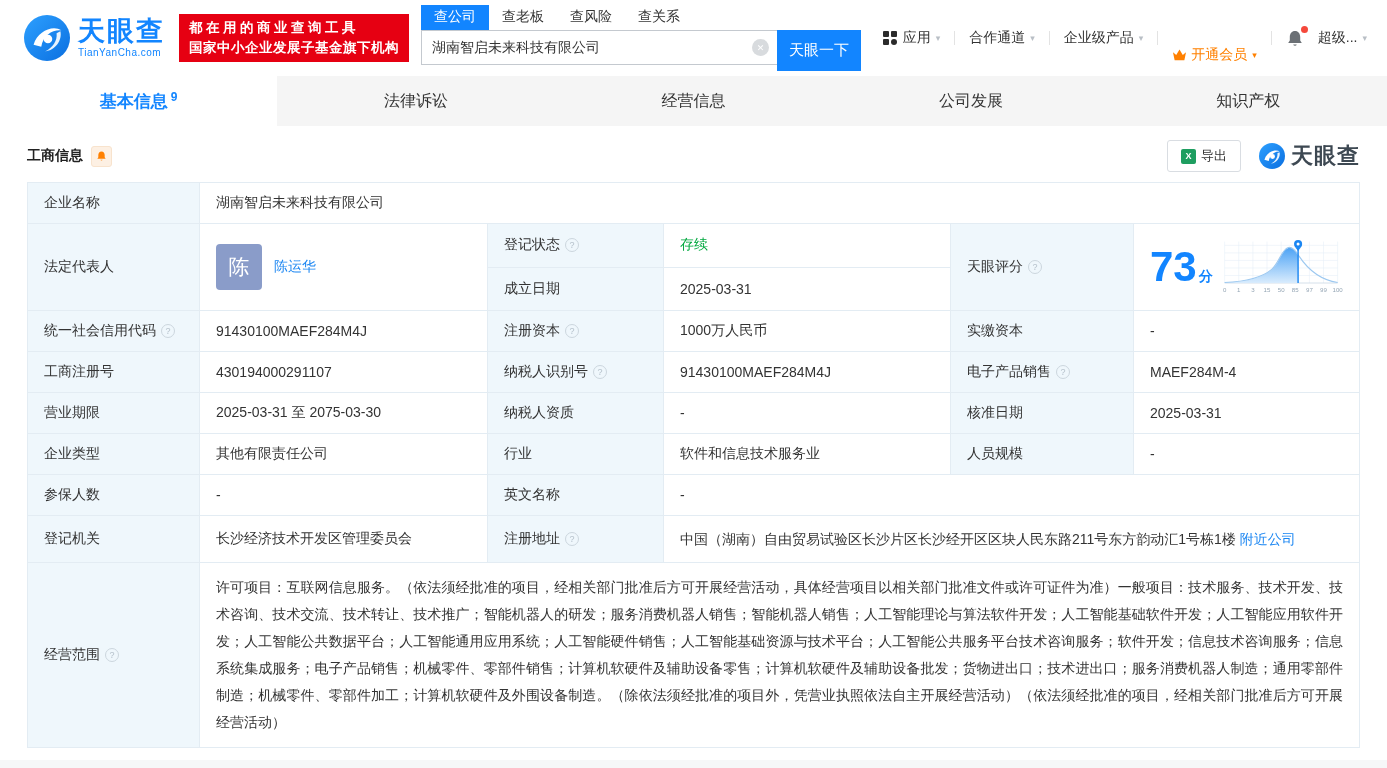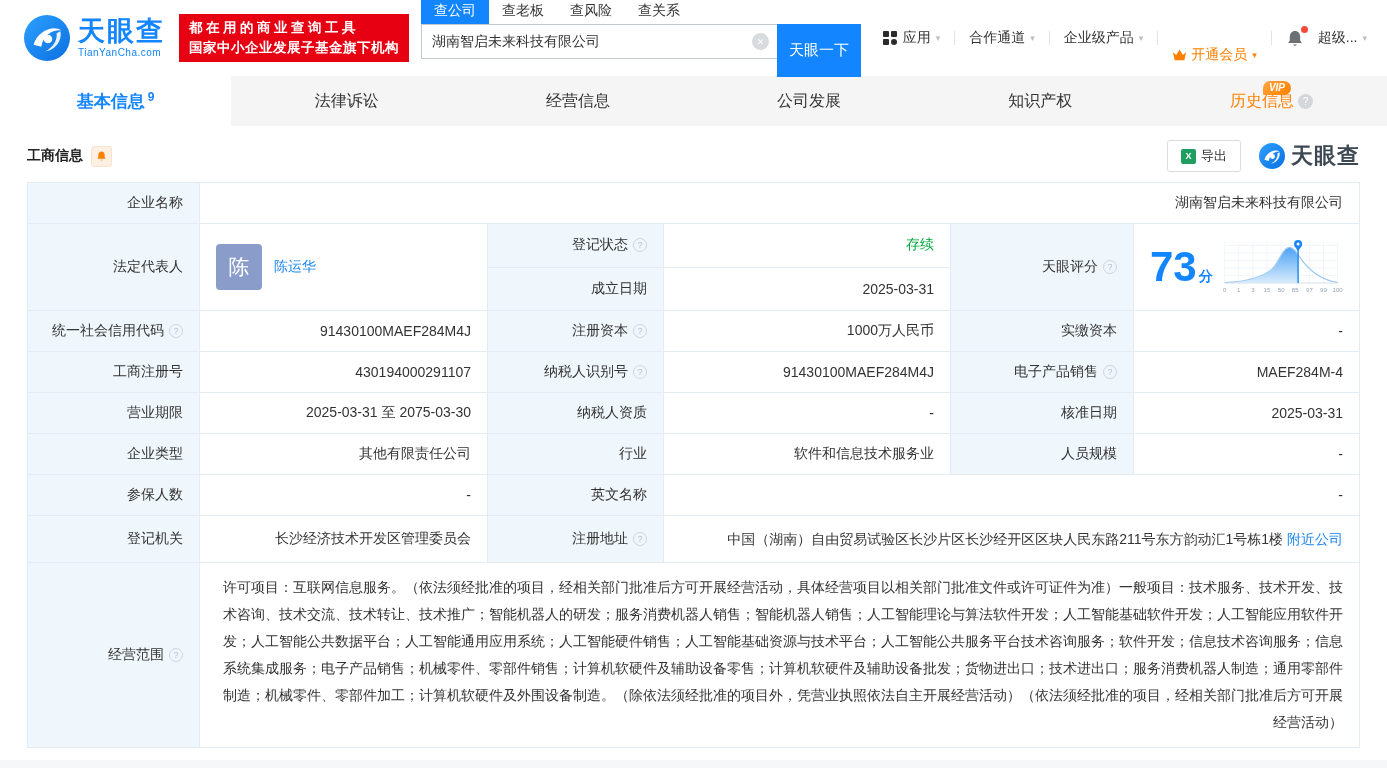--- a/index.html
+++ b/index.html
@@ -19,21 +19,21 @@
   .search { margin-left:12px; width:440px; }
   .stabs { display:flex; }
   .stab { font-size:14px; padding:3px 13px 4px; cursor:pointer; color:#333; }
   .stab.on { background:#1285ff; color:#fff; }
   .sbox { display:flex; position:relative; }
   .sinput { flex:1; height:35px; border:1px solid #c4c9cf; border-right:none; padding:0 32px 0 10px;
     font-size:14px; color:#333; outline:none; font-family:inherit; }
   .sclear { position:absolute; right:92px; top:9px; width:17px; height:17px; border-radius:50%;
     background:#d8dbde; color:#fff; font-size:9px; display:flex; align-items:center; justify-content:center;
     cursor:pointer; font-weight:bold; }
-  .sbtn { width:84px; height:53px; background:#1285ff; color:#fff; border:none; font-size:15px;
+  .sbtn { width:84px; height:41px; background:#1285ff; color:#fff; border:none; font-size:15px;
     cursor:pointer; font-family:inherit; }
 
   .nav { margin-left:auto; display:flex; align-items:center; gap:14px; font-size:14px; color:#333; }
   .nav-item { display:flex; align-items:center; gap:4px; cursor:pointer; white-space:nowrap; }
   .caret { color:#b9bfc6; font-size:9px; margin-left:1px; }
   .sep { width:1px; height:14px; background:#e3e3e3; }
   .apps-icon { display:grid; grid-template-columns:6px 6px; grid-gap:2px; margin-right:2px; }
   .apps-icon i { width:6px; height:6px; background:#2b2b2b; border-radius:1px; }
   .apps-icon i:nth-child(4){ border-radius:50%; }
   .vip-link { color:#ff8000; font-weight:normal;margin-top:34px; }
@@ -63,21 +63,21 @@
     background:#fff; padding:6px 13px; font-size:13px; color:#333; cursor:pointer; font-family:inherit; }
   .xlicon { width:15px; height:15px; background:#1e9e60; border-radius:2px; color:#fff; font-size:9px;
     font-weight:bold; display:flex; align-items:center; justify-content:center; }
   .wmark { display:flex; align-items:center; gap:6px; }
   .wmark-txt { font-size:22px; font-weight:bold; color:#3d4852; letter-spacing:1px; }
 
   
   .tbl-wrap { margin:0 27px; }
   table.biz { width:100%; border-collapse:collapse; table-layout:fixed; font-size:14px; }
   table.biz td { border:1px solid #e3ecf3; padding:11px 16px; vertical-align:middle; color:#333;
-    word-break:break-all;text-align:right; }
+    word-break:break-all; }
   td.lbl { background:#eff7fc; }
   .q { display:inline-flex; align-items:center; justify-content:center; width:14px; height:14px;
     border-radius:50%; border:1px solid #ccd6de; color:#b5c1cb; font-size:9px; margin-left:5px;
     vertical-align:1px; cursor:pointer; }
   .ok { color:#00a83e; }
   a.lnk { color:#1b86f2; text-decoration:none; cursor:pointer; }
   .rep { display:flex; align-items:center; gap:12px; }
   .avatar { width:46px; height:46px; border-radius:4px; background:#8a9cc9; color:#fff; font-size:21px;
     display:flex; align-items:center; justify-content:center; cursor:pointer; }
   .score-wrap { display:flex; align-items:center; gap:6px; }
@@ -192,25 +192,20 @@
     <span>法律诉讼</span>
   </div>
   <div class="ctab">
     <span>经营信息</span>
   </div>
   <div class="ctab">
     <span>公司发展</span>
   </div>
   <div class="ctab">
     <span>知识产权</span>
-  </div>
-  <div class="ctab hist">
-    <span class="vipbadge">VIP</span>
-    <span>历史信息</span>
-    <span class="qgray">?</span>
   </div>
 </div>
 
 <div class="secbar">
   <span class="sec-title">工商信息</span>
   <span class="bellchip">
     <svg width="11" height="12" viewBox="0 0 18 19">
       <path d="M9,2 C5.8,2 3.8,4.6 3.8,8 v3.4 L2.2,14 h13.6 L14.2,11.4 V8 C14.2,4.6 12.2,2 9,2 Z" fill="#ff8000"></path>
       <path d="M7.2,15.5 a1.9,1.9 0 0 0 3.6,0 Z" fill="#ff8000"></path>
     </svg>

